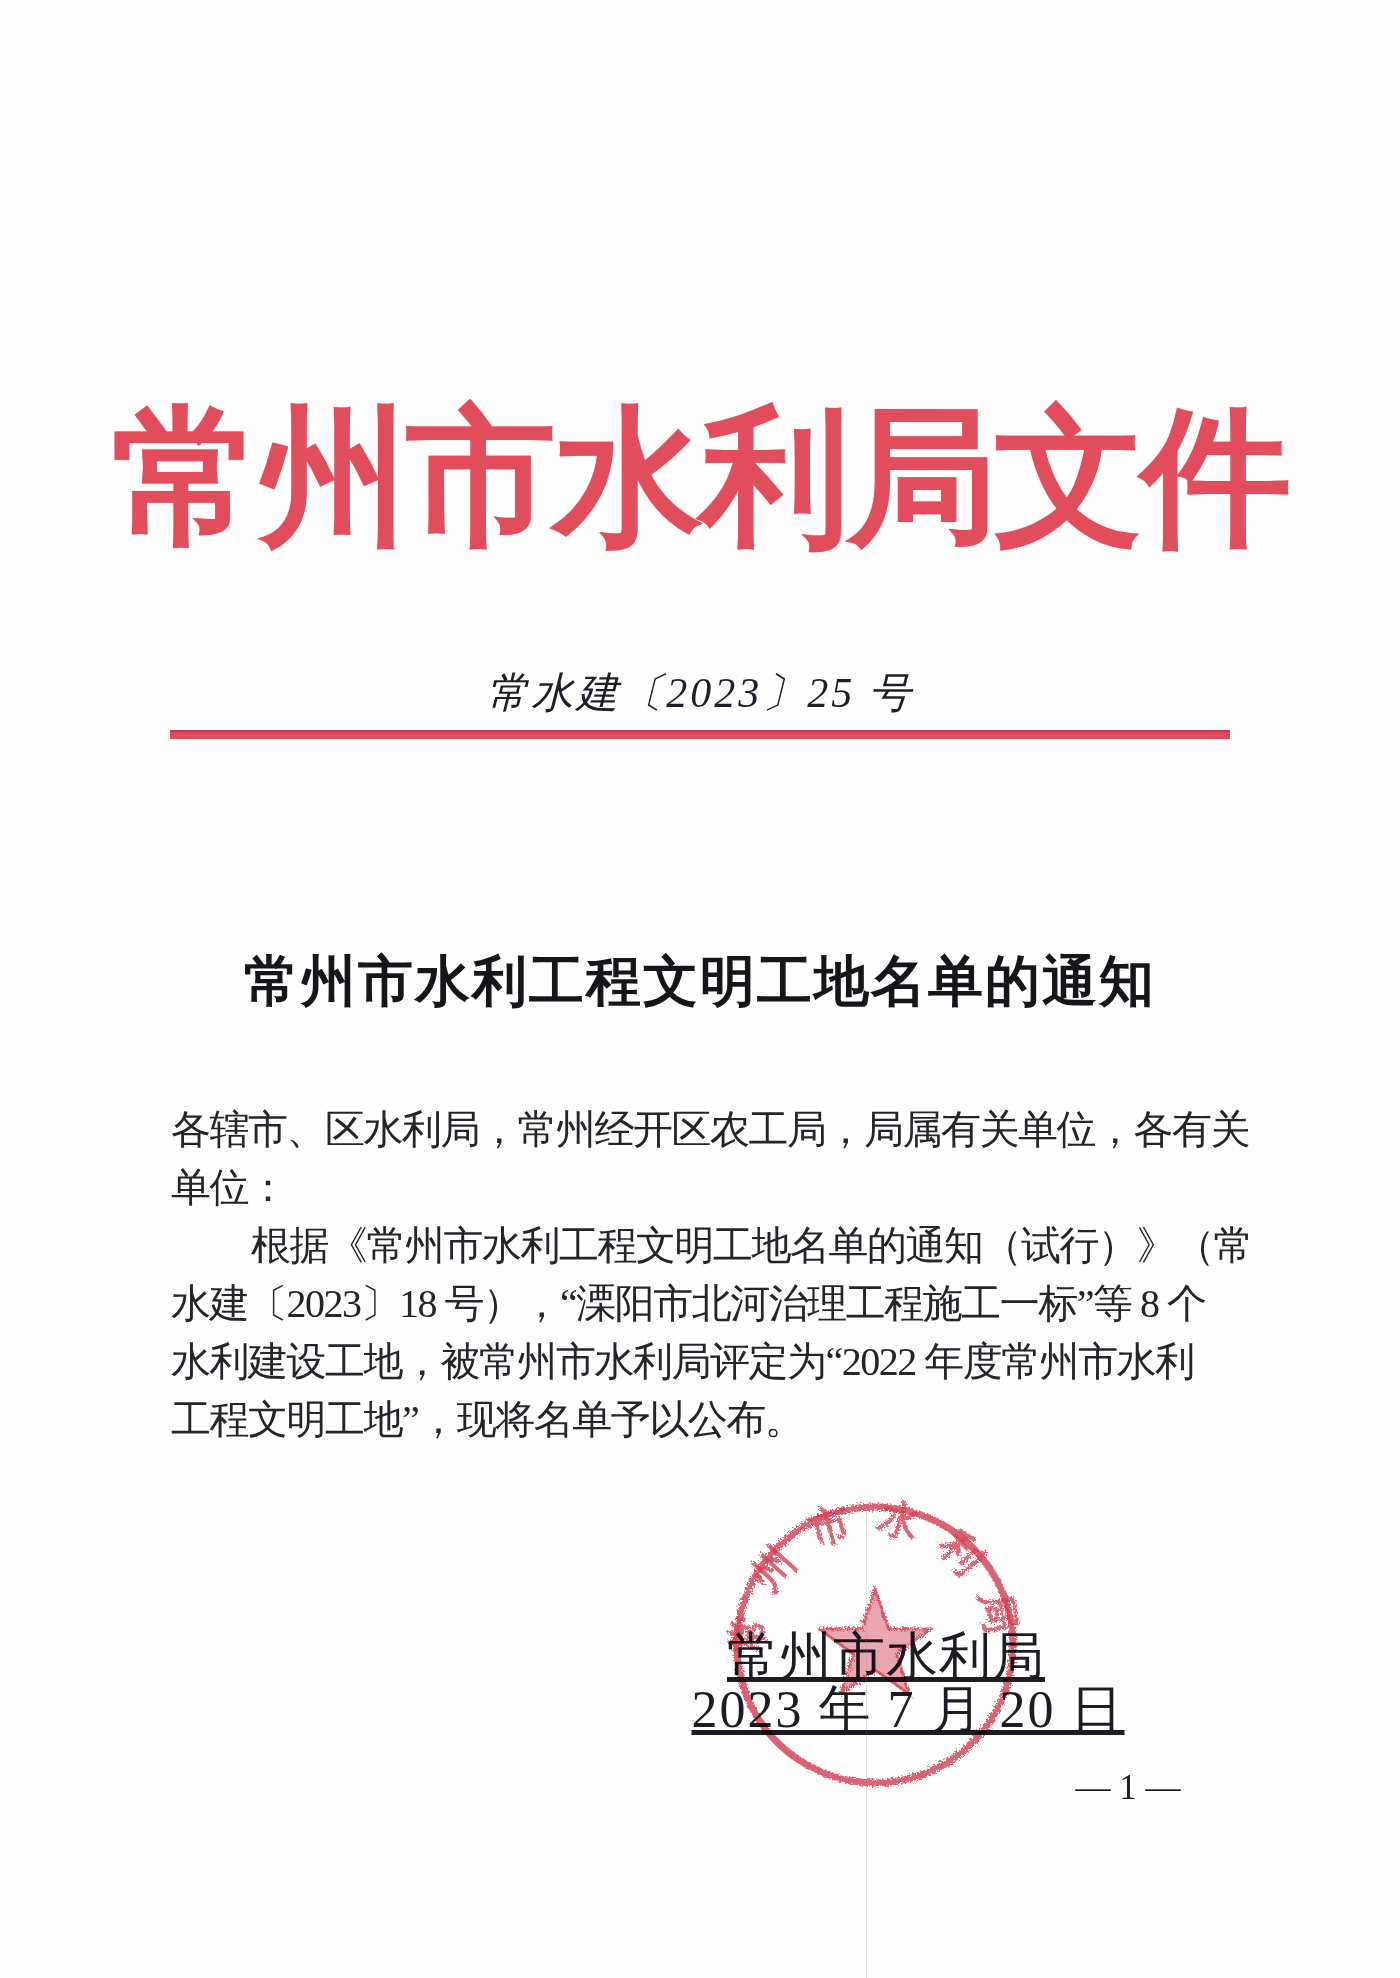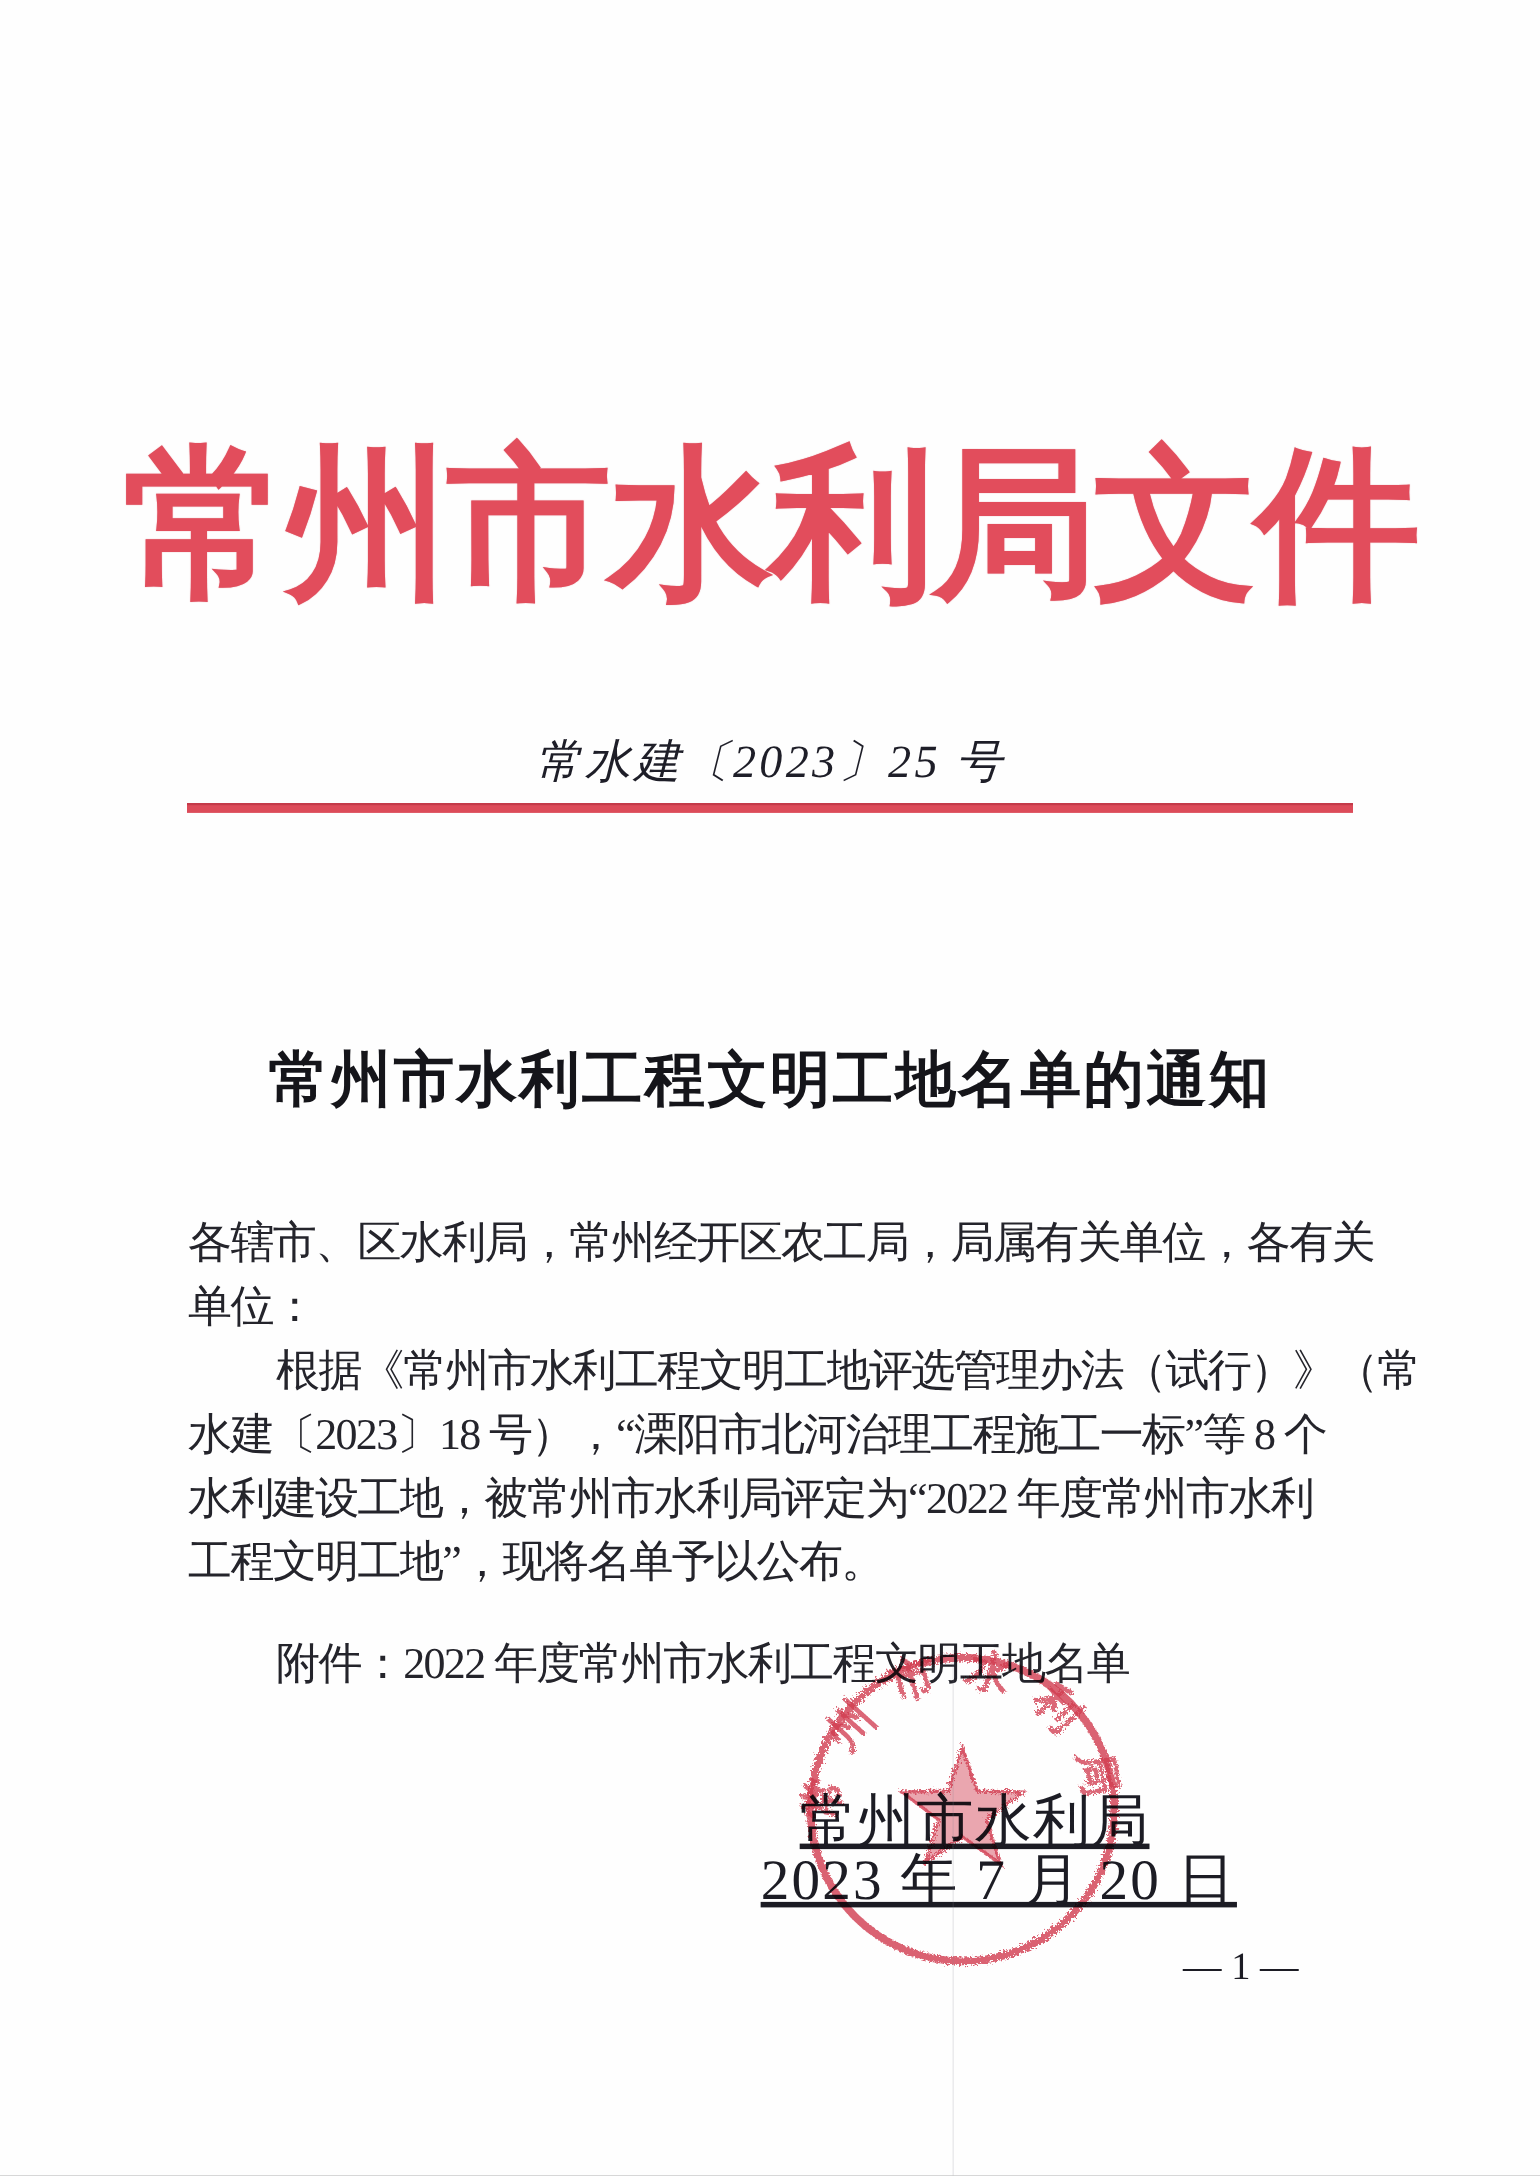--- a/index.html
+++ b/index.html
@@ -124,25 +124,24 @@
   <div class="doc-number">常水建〔2023〕25 号</div>
 
   <div class="red-rule"></div>
 
 
   <div class="notice-title l2">常州市水利工程文明工地名单的通知</div>
 
   <div class="body-block">
     <div class="body-line">各辖市、区水利局，常州经开区农工局，局属有关单位，各有关</div>
     <div class="body-line">单位：</div>
-    <div class="body-line indent">根据《常州市水利工程文明工地评选管理办法（试行）》（常</div>
+    <div class="body-line indent">根据《常州市水利工程文明工地名单的通知（试行）》（常</div>
     <div class="body-line">水建〔2023〕18 号），“溧阳市北河治理工程施工一标”等 8 个</div>
     <div class="body-line">水利建设工地，被常州市水利局评定为“2022 年度常州市水利</div>
     <div class="body-line">工程文明工地”，现将名单予以公布。</div>
-    <div class="body-line indent attachment">附件：2022 年度常州市水利工程文明工地名单</div>
   </div>
 
   <div class="signer">常州市水利局</div>
 
   <div class="issue-date">2023 年 7 月 20 日</div>
 
   <svg class="stamp" viewBox="0 0 300 300">
     <defs>
       <filter id="grain" x="-15%" y="-15%" width="130%" height="130%">
         <feTurbulence type="fractalNoise" baseFrequency="0.55" numOctaves="2" seed="7" result="n"></feTurbulence>

